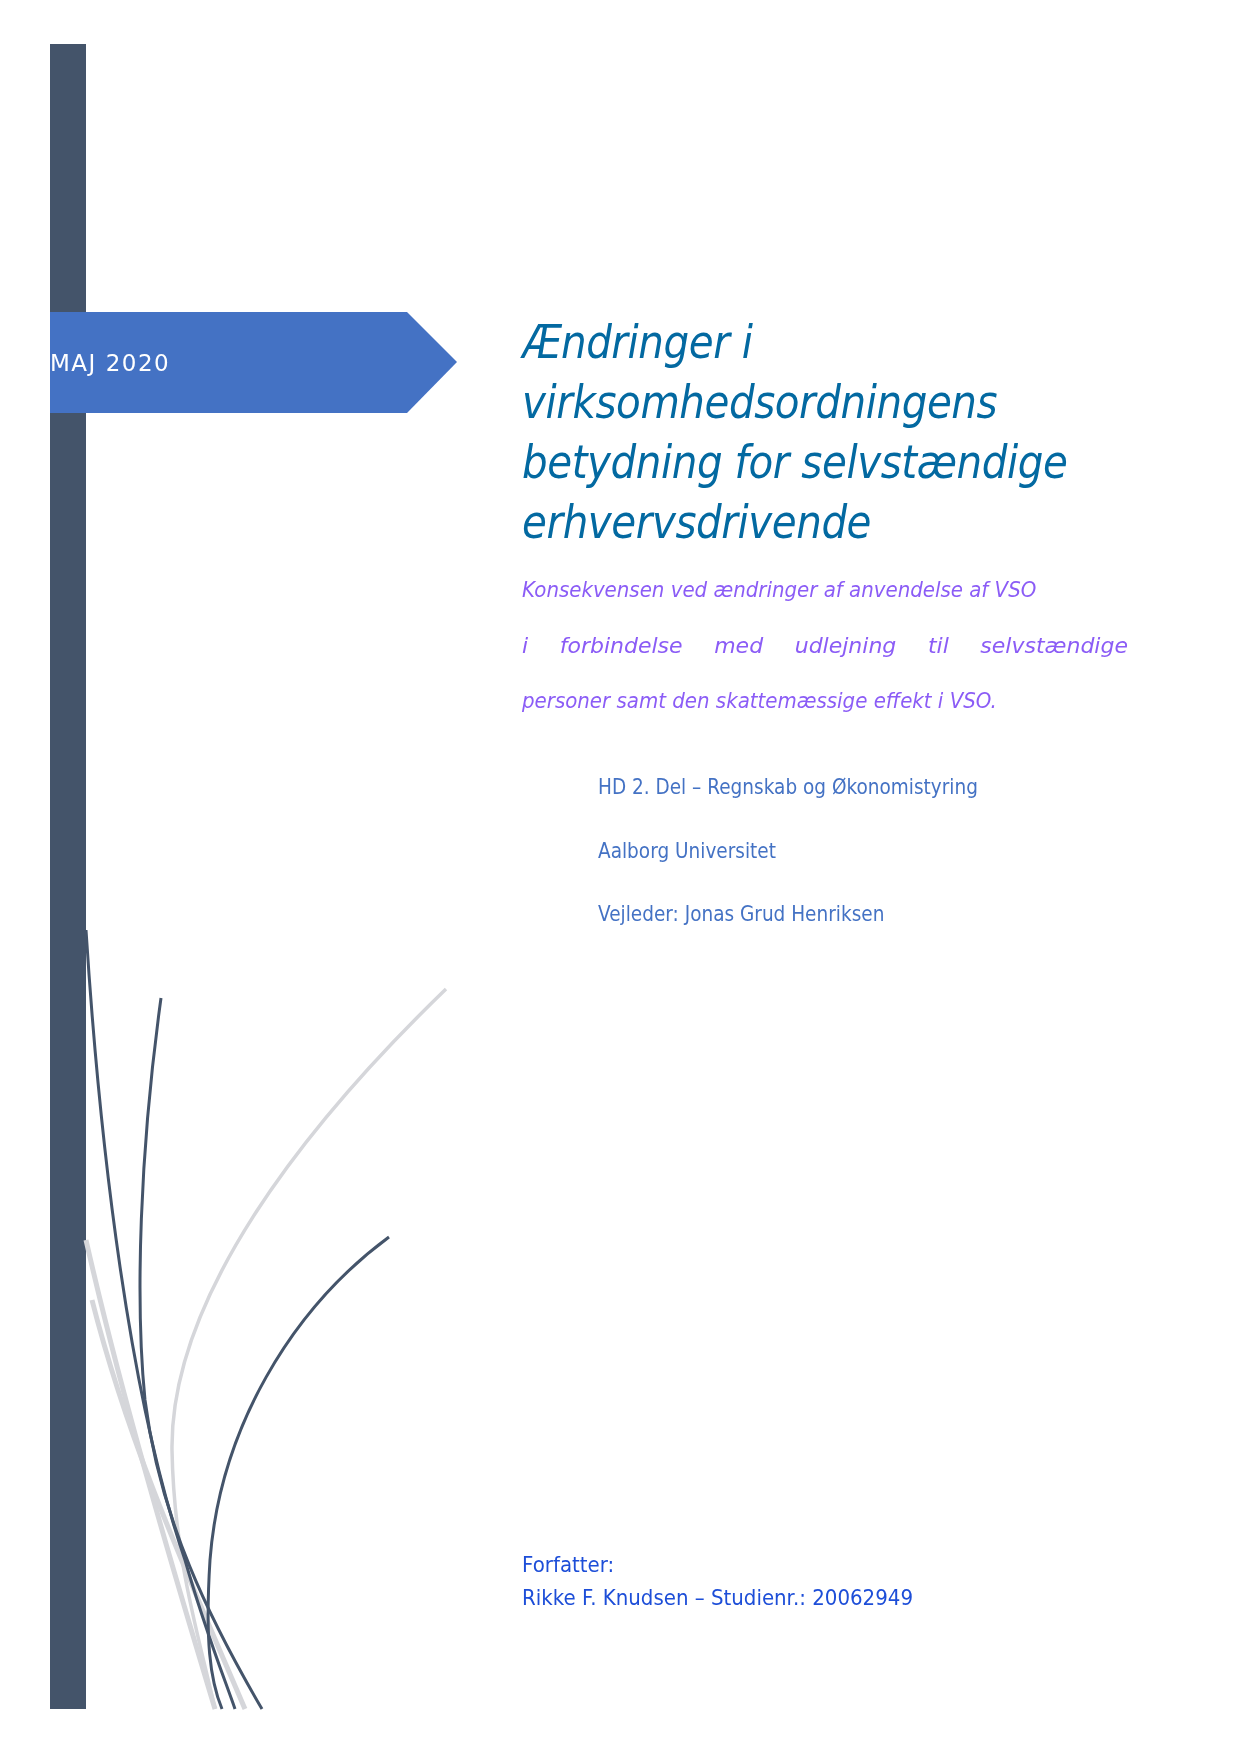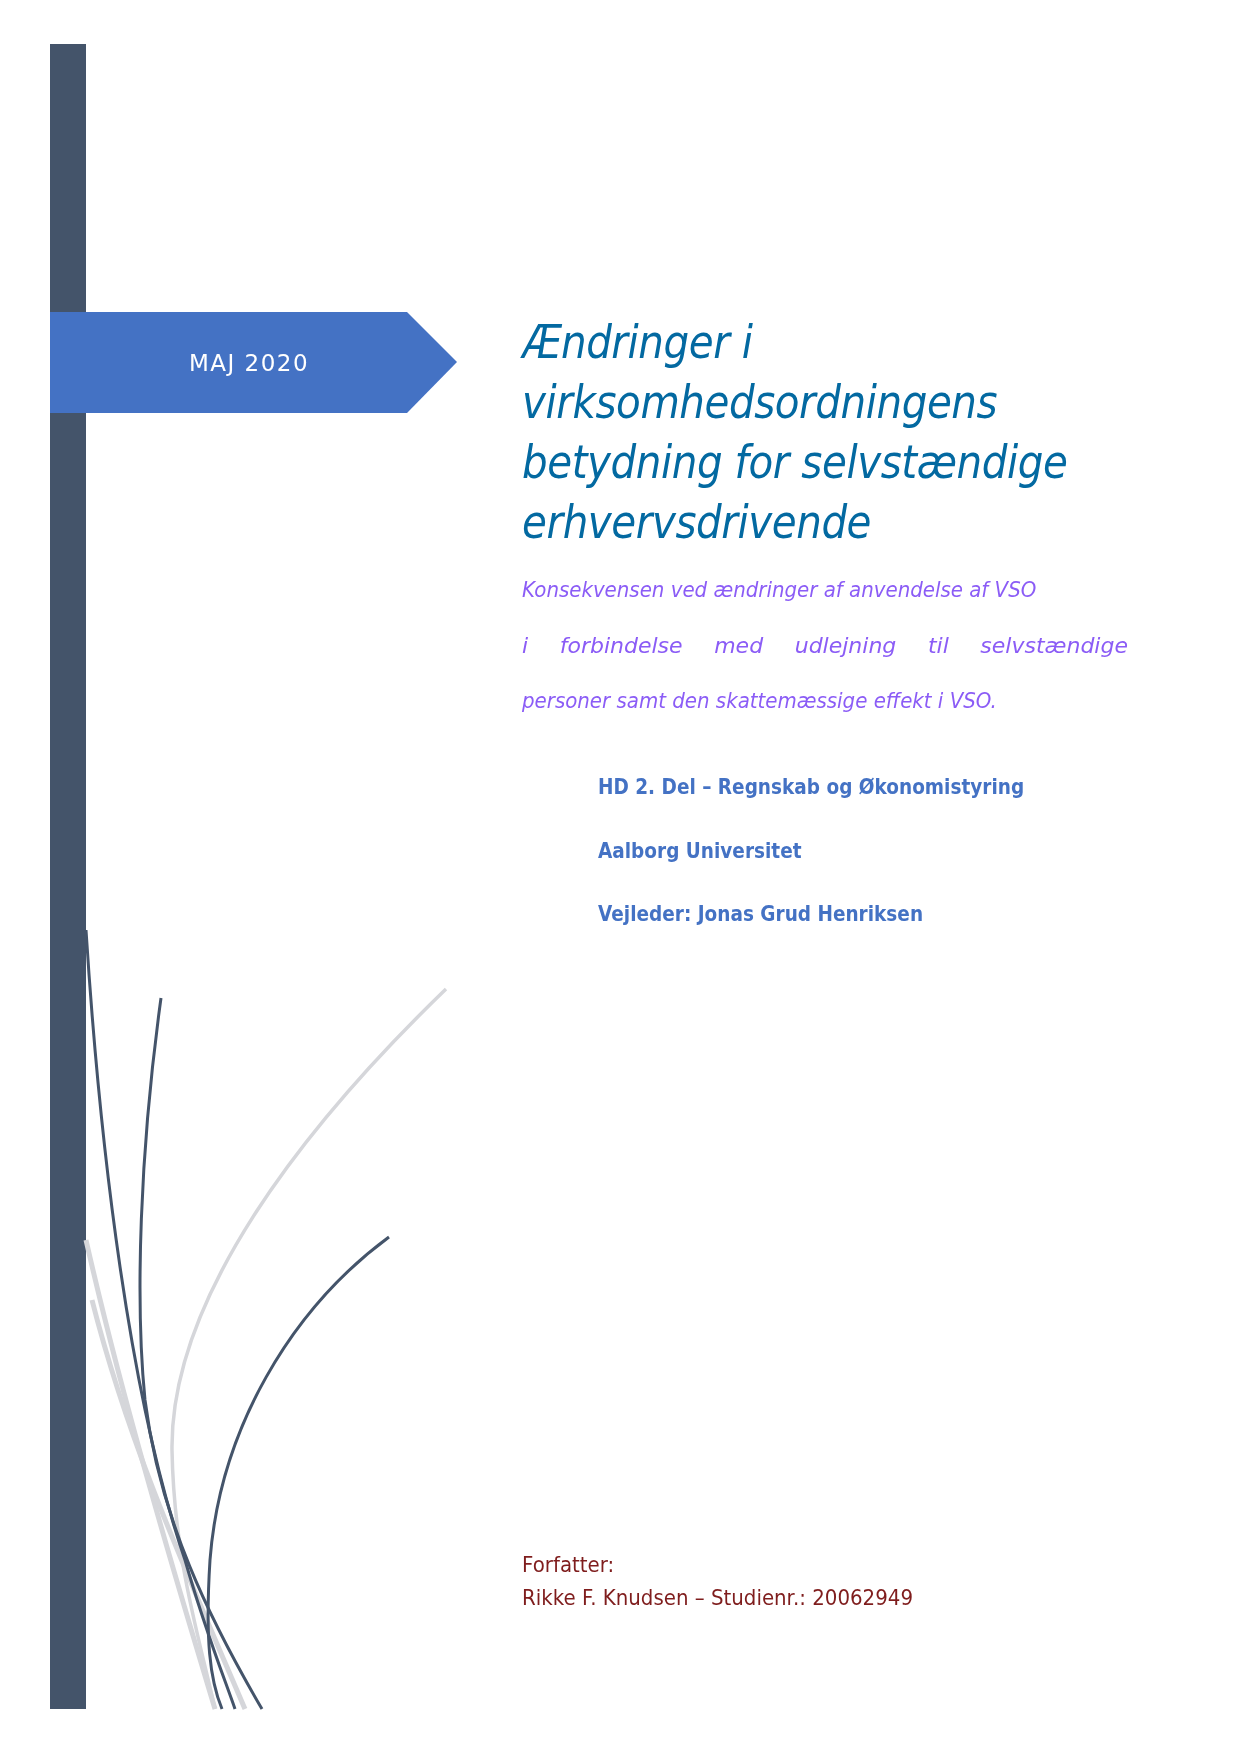--- a/index.html
+++ b/index.html
@@ -1,30 +1,30 @@
 <!DOCTYPE html>
 <html><head>
 <meta charset="utf-8">
 <style>
   html, body { margin: 0; padding: 0; background: #ffffff; }
   body { width: 1241px; height: 1754px; position: relative; overflow: hidden; font-family: "DejaVu Sans", sans-serif; }
   .sidebar-bar { position: absolute; left: 50px; top: 44px; width: 36px; height: 1665px; background: #44546A; }
   .curves { position: absolute; left: 0; top: 0; width: 1241px; height: 1754px; }
   .banner { position: absolute; left: 50px; top: 312px; width: 407px; height: 101px; }
   .banner svg { position: absolute; left: 0; top: 0; }
-  .banner-text { position: absolute; left: 0; top: 0; width: 398px; height: 101px; display: flex; align-items: center; justify-content: center; color: #ffffff; font-size: 23px; letter-spacing: 1.5px; font-family: "DejaVu Sans", sans-serif; font-weight: normal; padding-right: 0; box-sizing: border-box; }
+  .banner-text { position: absolute; left: 0; top: 0; width: 398px; height: 101px; display: flex; align-items: center; justify-content: flex-start; color: #ffffff; font-size: 23px; letter-spacing: 1.5px; font-family: "DejaVu Sans", sans-serif; font-weight: normal; padding-right: 0; box-sizing: border-box; }
   .banner-text span { margin-right: 0; }
   .title { position: absolute; left: 522px; top: 312px; width: 640px; font-family: "DejaVu Sans", sans-serif; font-weight: 200; font-size: 47px; line-height: 60px; color: #0369a1; letter-spacing: -0.5px; font-style: italic; }
   .title div { white-space: nowrap; transform: scaleX(0.86); transform-origin: left center; }
   .subtitle { position: absolute; left: 522px; top: 562px; width: 606px; font-family: "DejaVu Sans", sans-serif; font-style: italic; font-size: 22px; line-height: 55.5px; color: #8b5cf6; }
   .subtitle .line { display: block; white-space: nowrap; transform: scaleX(0.9); transform-origin: left center; }
   .subtitle .justify { display: flex; justify-content: space-between; transform: none; }
-  .info { position: absolute; left: 598px; top: 770px; font-family: "DejaVu Sans", sans-serif; font-size: 21px; color: #4472C4; font-weight: bold; }
+  .info { position: absolute; left: 598px; top: 770px; font-family: "DejaVu Sans", sans-serif; font-size: 21px; color: #4472C4; }
   .info .line { height: 63.5px; line-height: 34px; white-space: nowrap; transform: scaleX(0.88); transform-origin: left center; }
-  .author { position: absolute; left: 522px; top: 1548px; font-family: "DejaVu Sans", sans-serif; font-size: 22px; line-height: 33px; color: #7f1d1d; }
+  .author { position: absolute; left: 522px; top: 1548px; font-family: "DejaVu Sans", sans-serif; font-size: 22px; line-height: 33px; color: #1d4ed8; }
   .author .line { white-space: nowrap; transform: scaleX(0.9); transform-origin: left center; }
 </style>
 </head>
 <body>
 
 <div class="sidebar-bar"></div>
 
 <svg class="curves" viewBox="0 0 1241 1754" width="1241" height="1754">
 
   <path d="M86 1240 C 120 1390, 170 1560, 215 1709" stroke="#D5D6DA" stroke-width="5" fill="none"></path>

